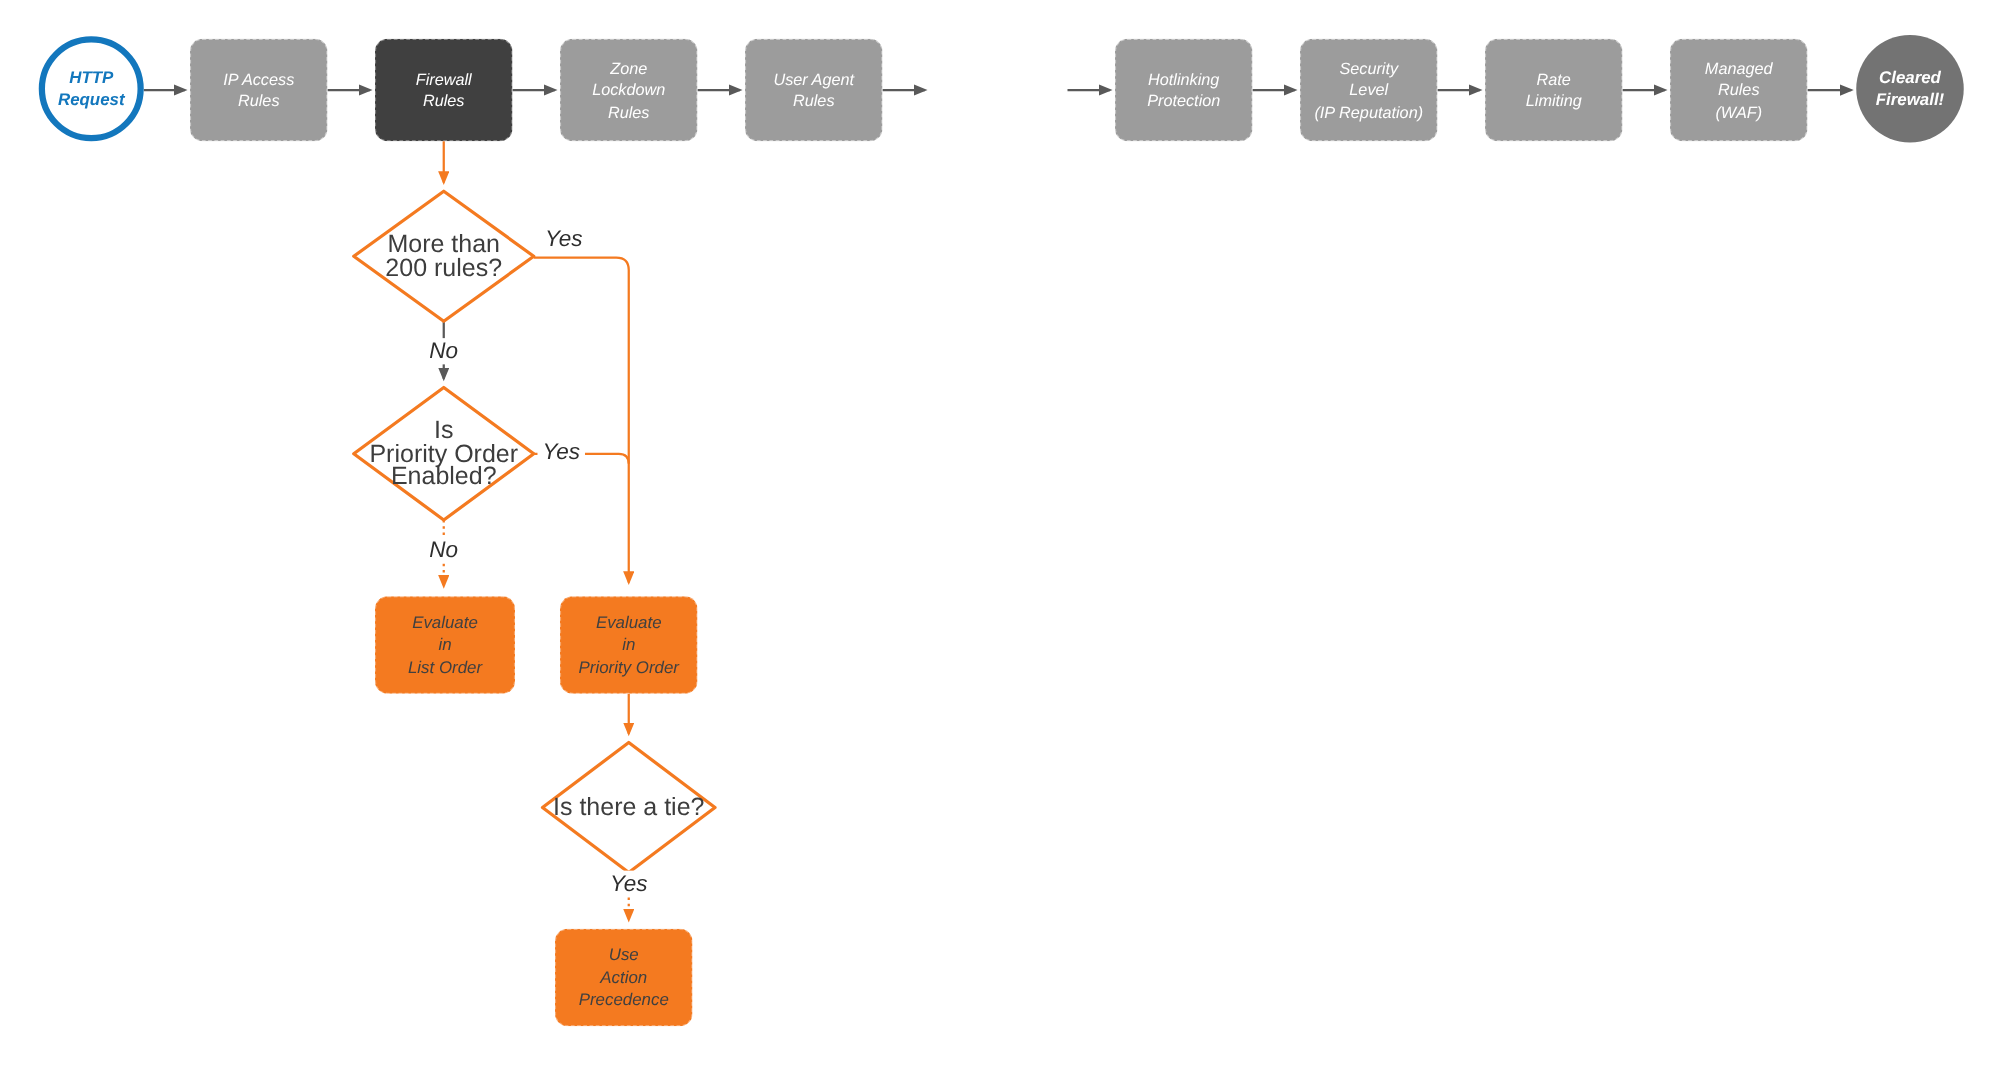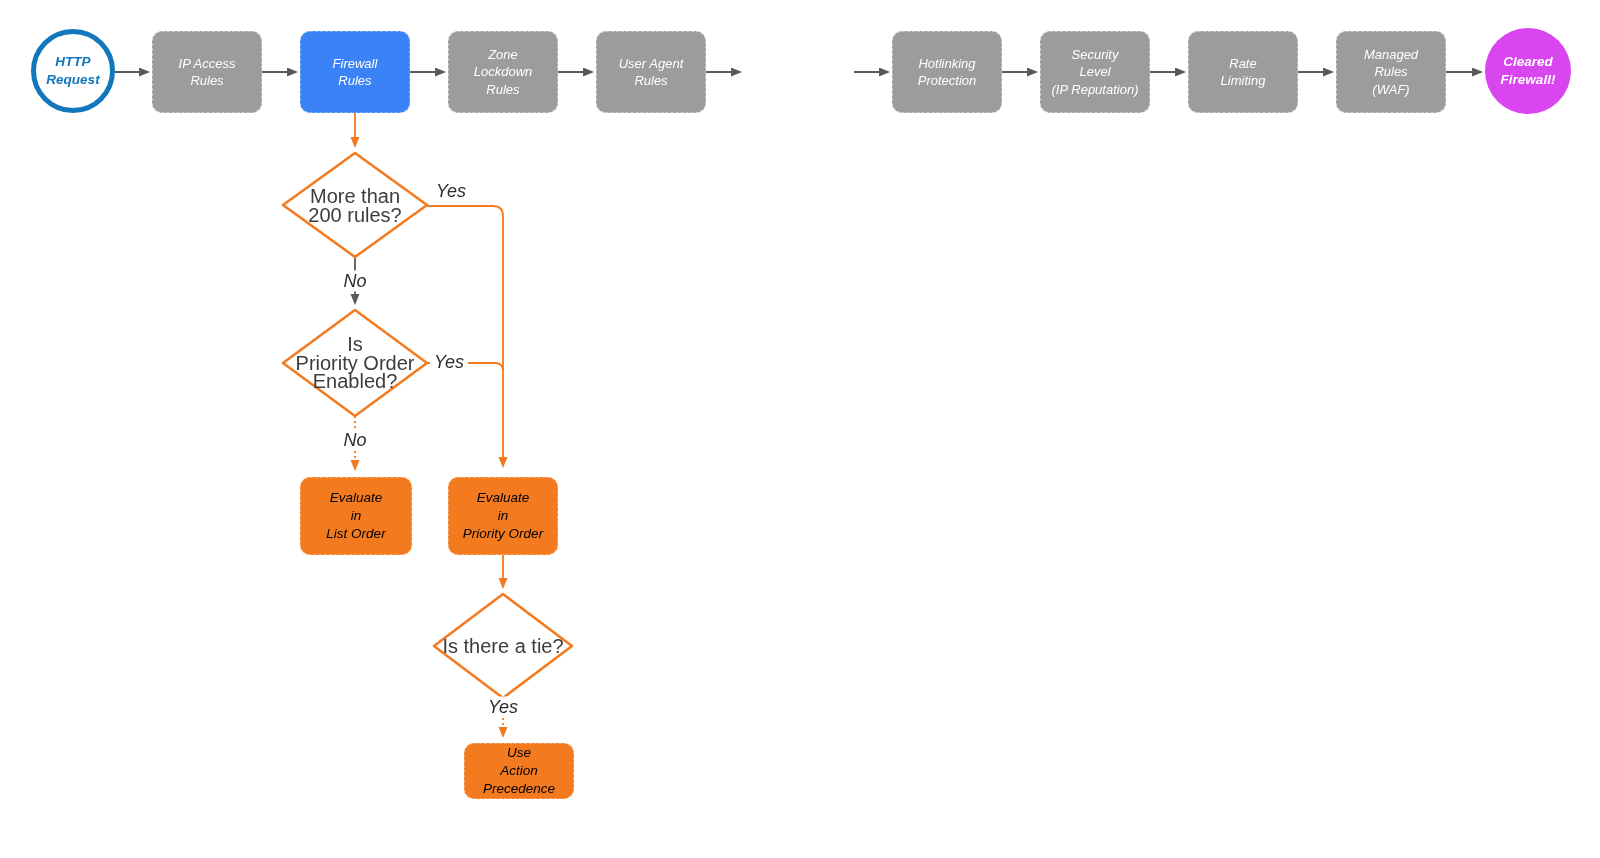--- a/index.html
+++ b/index.html
@@ -6,34 +6,34 @@
   body{font-family:"Liberation Sans", sans-serif;}
   #canvas{position:relative;width:1600px;height:858px;background:#ffffff;overflow:hidden;}
   #wires{position:absolute;left:0;top:0;width:1600px;height:858px;}
 
   
   .terminal{position:absolute;width:84px;height:84px;border-radius:50%;
     display:flex;align-items:center;justify-content:center;text-align:center;
     font-style:italic;font-weight:bold;font-size:13.5px;line-height:18px;
     white-space:pre-line;box-sizing:border-box;}
   .terminal.start{left:31px;top:29px;background:#ffffff;border:5px solid #1377BD;color:#1377BD;}
-  .terminal.end{left:1485px;top:28px;width:86px;height:86px;background:#d946ef;color:#ffffff;}
+  .terminal.end{left:1485px;top:28px;width:86px;height:86px;background:#737373;color:#ffffff;}
 
   
   .stage{position:absolute;top:31px;width:110px;height:82px;background:#9C9C9C;
     border:1px dashed rgba(255,255,255,0.45);border-radius:10px;box-sizing:border-box;
     display:flex;align-items:center;justify-content:center;text-align:center;
     color:#ffffff;font-style:italic;font-size:13px;line-height:17.5px;white-space:pre-line;}
-  .stage.active{background:#3b82f6;border-color:rgba(255,255,255,0.35);}
+  .stage.active{background:#404040;border-color:rgba(255,255,255,0.35);}
 
   
   .action{position:absolute;background:#F47A20;border:1px dashed rgba(255,255,255,0.35);
     border-radius:10px;box-sizing:border-box;
     display:flex;align-items:center;justify-content:center;text-align:center;
-    color:#000000;font-style:italic;font-size:13.5px;line-height:18px;white-space:pre-line;}
+    color:#404040;font-style:italic;font-size:13.5px;line-height:18px;white-space:pre-line;}
 
   
   .decision-text{position:absolute;transform:translate(-50%,-50%);
     text-align:center;color:#3D3D3D;font-size:20px;line-height:18.5px;white-space:pre-line;}
 
   
   .edge-label{position:absolute;transform:translate(-50%,-50%);
     color:#2E2E2E;font-style:italic;font-size:18px;background:#ffffff;padding:0 4px;}
 </style>
 </head>
@@ -113,21 +113,21 @@
 Priority Order
 Enabled?</div>
   <div class="decision-text" style="left:503px;top:646px">Is there a tie?</div>
 
   <div class="action" style="left:300px;top:477px;width:112px;height:78px">Evaluate
 in
 List Order</div>
   <div class="action" style="left:448px;top:477px;width:110px;height:78px">Evaluate
 in
 Priority Order</div>
-  <div class="action" style="left:464px;top:743px;width:110px;height:56px">Use
+  <div class="action" style="left:444px;top:743px;width:110px;height:78px">Use
 Action
 Precedence</div>
 
   <div class="edge-label" style="left:451px;top:191px">Yes</div>
   <div class="edge-label" style="left:355px;top:281px">No</div>
   <div class="edge-label" style="left:449px;top:362px">Yes</div>
   <div class="edge-label" style="left:355px;top:440px">No</div>
   <div class="edge-label" style="left:503px;top:707px">Yes</div>
 
 </div>

